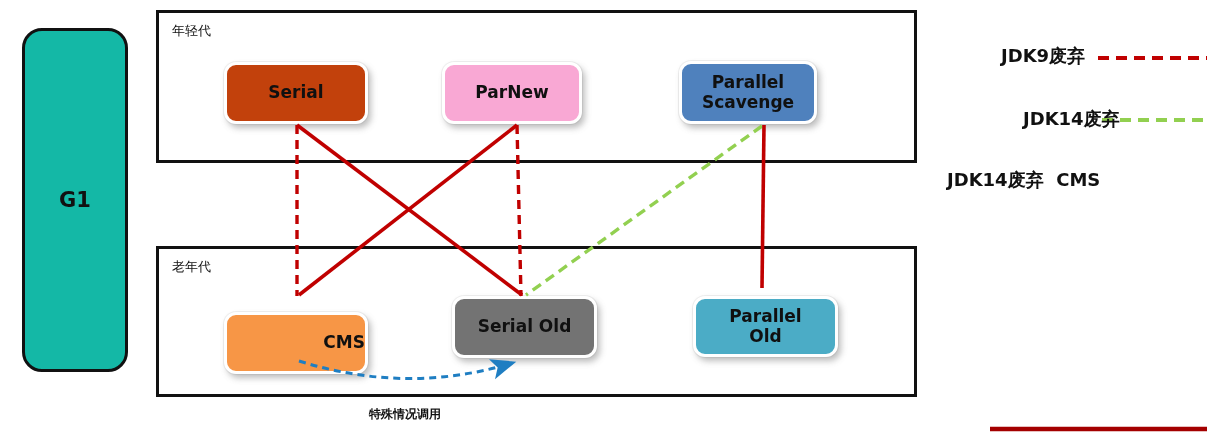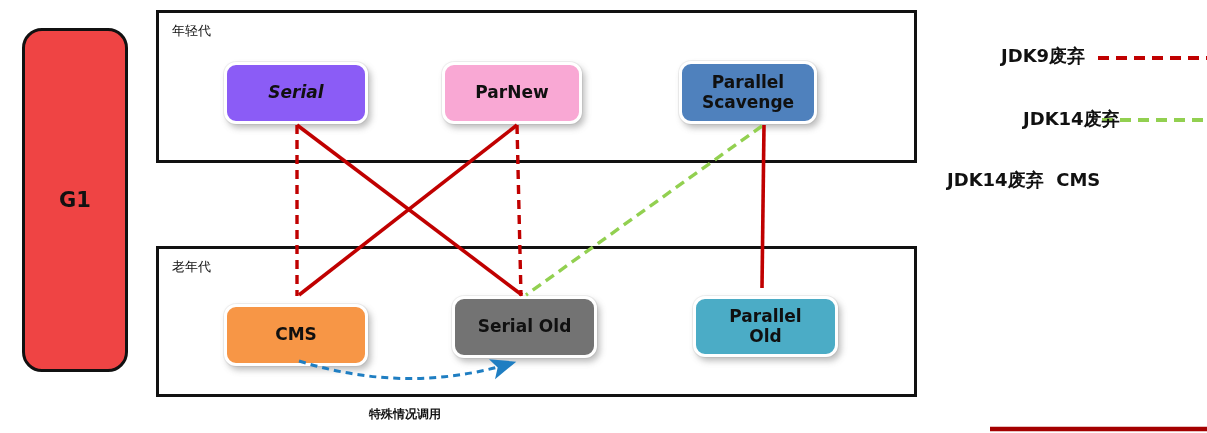--- a/index.html
+++ b/index.html
@@ -8,21 +8,21 @@
     width:1207px;height:433px;
     background:#ffffff;
     font-family:"DejaVu Sans","Liberation Sans",sans-serif;
     overflow:hidden;
   }
   .g1-box{
     position:absolute;left:22px;top:28px;width:100px;height:338px;
     border:3px solid #111;border-radius:20px;
     display:flex;align-items:center;justify-content:center;
     font-size:21px;font-weight:bold;color:#111;
-    background:#ef4444;
+    background:#14b8a6;
   }
   .gen-box{
     position:absolute;left:156px;width:755px;
     border:3px solid #111;background:transparent;
   }
   .gen-box.young{top:10px;height:147px;}
   .gen-box.old{top:246px;height:145px;}
   .gen-label{
     position:absolute;top:9px;left:13px;
     font-size:13px;font-weight:normal;color:#111;
@@ -31,21 +31,21 @@
     position:absolute;
     border:3px solid #ffffff;border-radius:12px;
     box-shadow:3px 4px 6px rgba(110,110,110,0.45), 0 0 0 1px rgba(0,0,0,0.06);
     display:flex;align-items:center;justify-content:center;
     font-size:17px;font-weight:bold;color:#101010;
     text-align:center;line-height:1.15;white-space:pre-line;
   }
   .c-serial    {left:224px;top:62px; width:138px;height:56px;}
   .c-parnew    {left:442px;top:62px; width:134px;height:56px;}
   .c-pscavenge {left:679px;top:61px; width:132px;height:57px;}
-  .c-cms       {left:224px;top:304px;width:138px;height:56px;}
+  .c-cms       {left:224px;top:312px;width:138px;height:56px;justify-content:flex-end;}
   .c-serialold {left:452px;top:296px;width:139px;height:56px;}
   .c-parallelold{left:693px;top:296px;width:139px;height:55px;}
   .connectors{
     position:absolute;left:0;top:0;width:1207px;height:433px;
     pointer-events:none;
   }
   .caption{
     position:absolute;left:330px;top:406px;width:150px;
     text-align:center;font-size:12px;font-weight:bold;color:#111;
   }
@@ -62,21 +62,21 @@
 
 <div class="canvas">
 
   <div class="g1-box">
     <span>G1</span>
   </div>
 
   <div class="gen-box young">
     <div class="gen-label">年轻代</div>
   </div>
-  <div class="collector c-serial" style="background: #8b5cf6; font-style: italic;">
+  <div class="collector c-serial" style="background: #c2410c;">
     <span>Serial</span>
   </div>
   <div class="collector c-parnew" style="background: #f9a8d4;">
     <span>ParNew</span>
   </div>
   <div class="collector c-pscavenge" style="background: rgb(79, 129, 189);">
     <span>Parallel
 Scavenge</span>
   </div>
 

